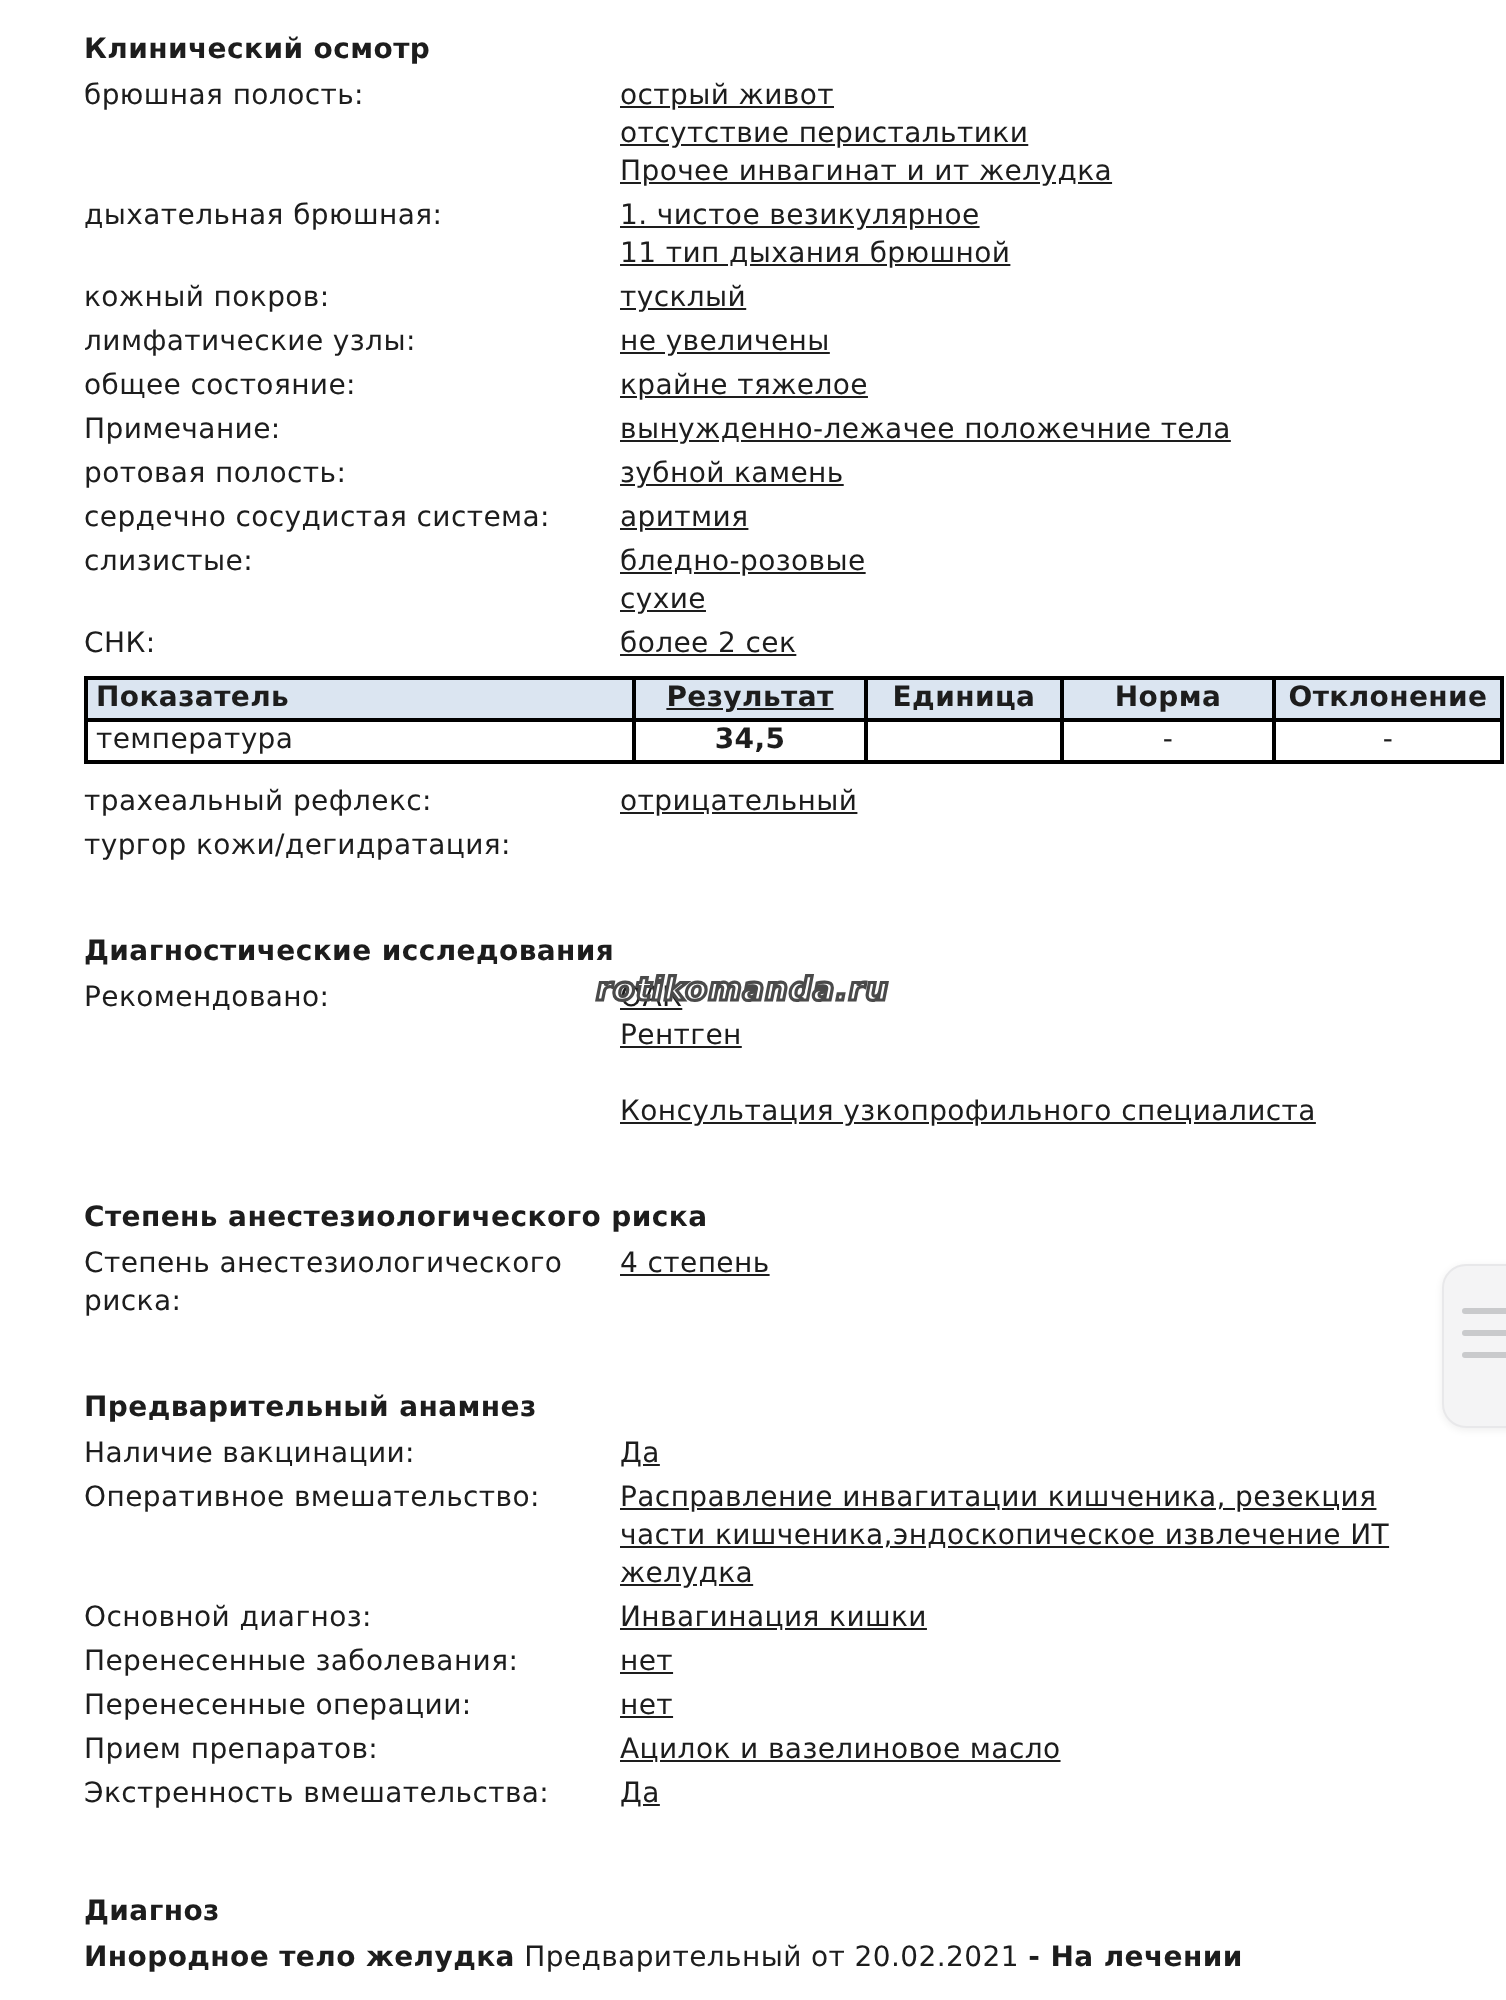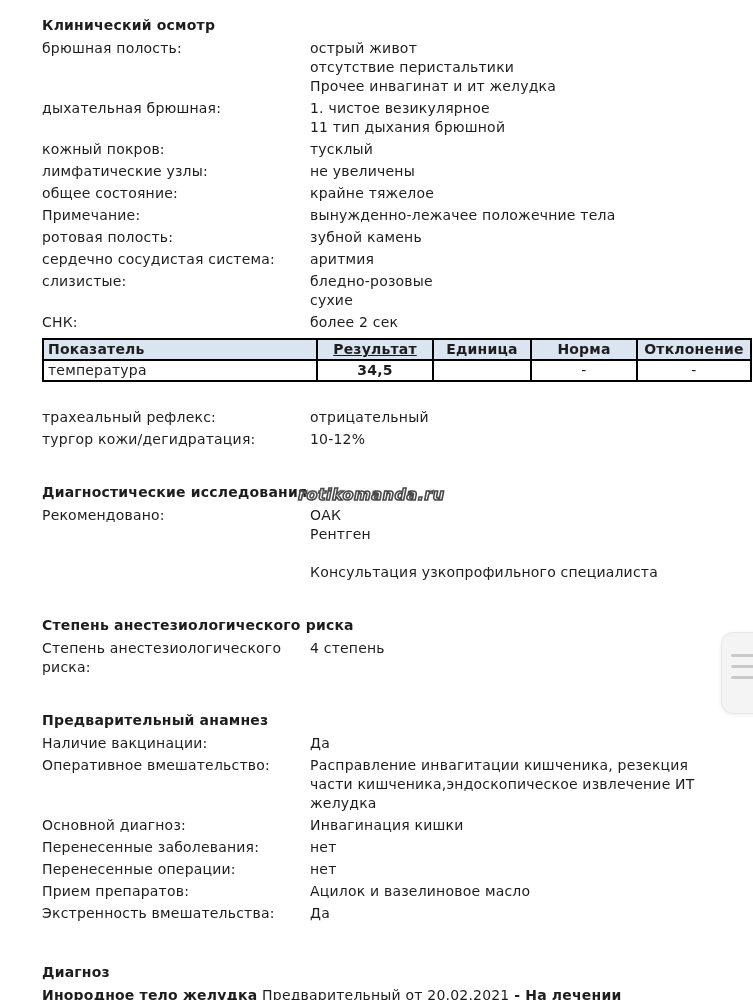--- a/index.html
+++ b/index.html
@@ -9,23 +9,23 @@
     font-family:"DejaVu Sans","Liberation Sans",sans-serif;
     font-size:14px;line-height:19px;color:#1d1d1d;letter-spacing:.2px;
   }
   .content{position:absolute;top:16px;left:42px;width:678px;}
   .section-title{font-weight:bold;margin:0 0 4px 0;}
   .sect{margin-top:34px;}
   .sect-diag{margin-top:40px;}
   .field{display:flex;margin-bottom:3px;}
   .field .label{width:268px;flex:none;}
   .field .vals{width:405px;}
-  .vline{min-height:19px;}
+  .vline{min-height:19px;text-decoration:underline;}
   table.vitals{
-    width:678px;border-collapse:collapse;margin:6px 0 26px 0;
+    width:678px;border-collapse:collapse;margin:6px 0 10px 0;
     border:2px solid #000;table-layout:fixed;
   }
   table.vitals th,table.vitals td{
     border:2px solid #000;padding:0 4px;height:19px;
     font-size:14px;overflow:hidden;white-space:nowrap;
   }
   table.vitals th{background:#dbe5f1;font-weight:bold;text-align:center;}
   table.vitals th.col-indicator{text-align:left;}
   td.cell-indicator{text-align:left;}
   td.cell-center{text-align:center;}
@@ -158,23 +158,20 @@
   </table>
 
   <div class="field">
     <div class="label">трахеальный рефлекс:</div>
     <div class="vals">
         <div class="vline">отрицательный</div>
       </div>
   </div>
   <div class="field">
     <div class="label">тургор кожи/дегидратация:</div>
-    <div class="vals">
-        <div class="vline">10-12%</div>
-      </div>
   </div>
 
   <div class="sect">
     <div class="section-title">Диагностические исследования</div>
     <div class="field">
       <div class="label">Рекомендовано:</div>
       <div class="vals">
         <div class="vline">ОАК</div>
         <div class="vline">Рентген</div>
         <div class="vline"></div>

